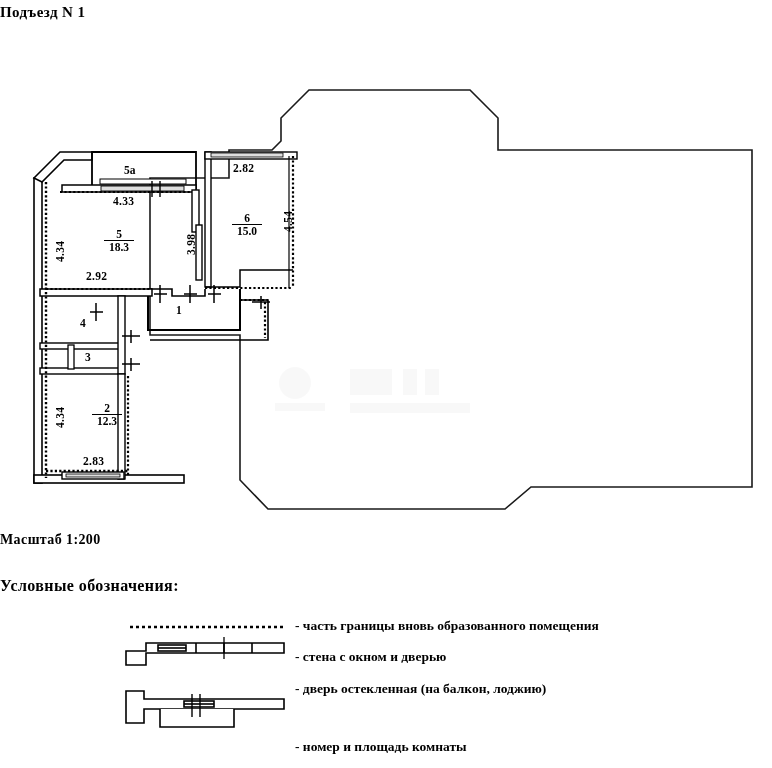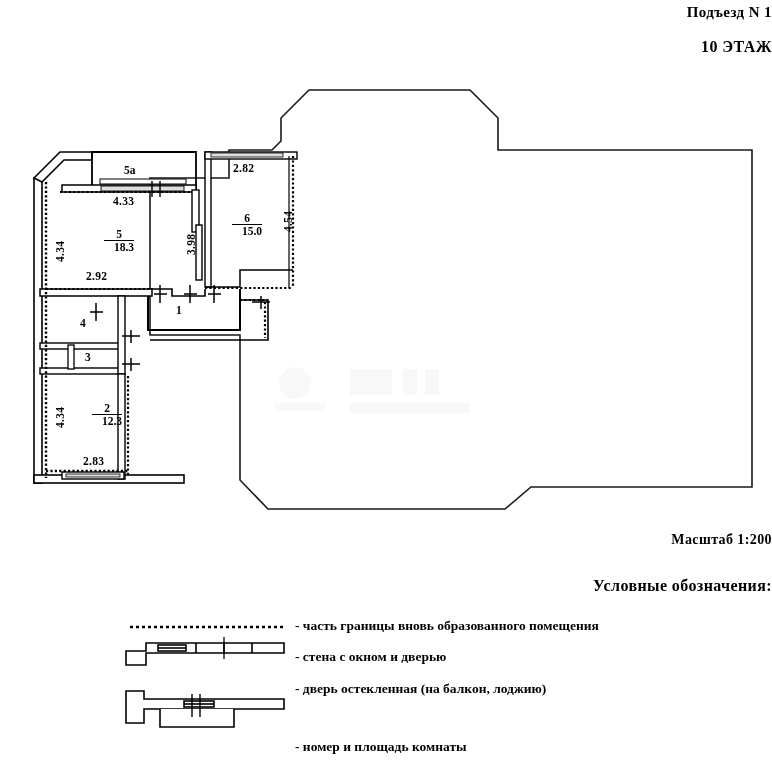--- a/index.html
+++ b/index.html
@@ -21,21 +21,21 @@
     position: absolute;
     inset: 0;
     width: 772px;
     height: 768px;
   }
 
   
   .hdr {
     position: absolute;
     width: 100%;
-    text-align: right;
+    text-align: left;
     font-weight: bold;
     letter-spacing: 0.4px;
     white-space: nowrap;
   }
   #title-podezd {
     top: 4px;
     font-size: 15px;
   }
   #title-floor {
     top: 38px;
@@ -127,41 +127,39 @@
   .rfrac .num {
     display: block;
     border-bottom: 1.4px solid #000;
     padding: 0 2px 0px 2px;
     line-height: 1.05;
   }
   .rfrac .den {
     display: block;
     padding-top: 0px;
     line-height: 1.1;
-    text-align: right;
   }
 
   
   #watermark {
     position: absolute;
     left: 255px;
     top: 355px;
     width: 250px;
     height: 70px;
     opacity: 0.05;
     pointer-events: none;
   }
 </style>
 </head>
 <body>
 
 <div id="page">
 
   <div class="hdr" id="title-podezd">Подъезд N 1</div>
-  <div class="hdr" id="title-floor">10 ЭТАЖ</div>
 
   <svg id="plan-svg" viewBox="0 0 772 768">
 
     <path fill="none" stroke="#1a1a1a" stroke-width="1.6" d="M 309 90
              L 470 90
              L 498 118
              L 498 150
              L 752 150
              L 752 487
              L 531 487

